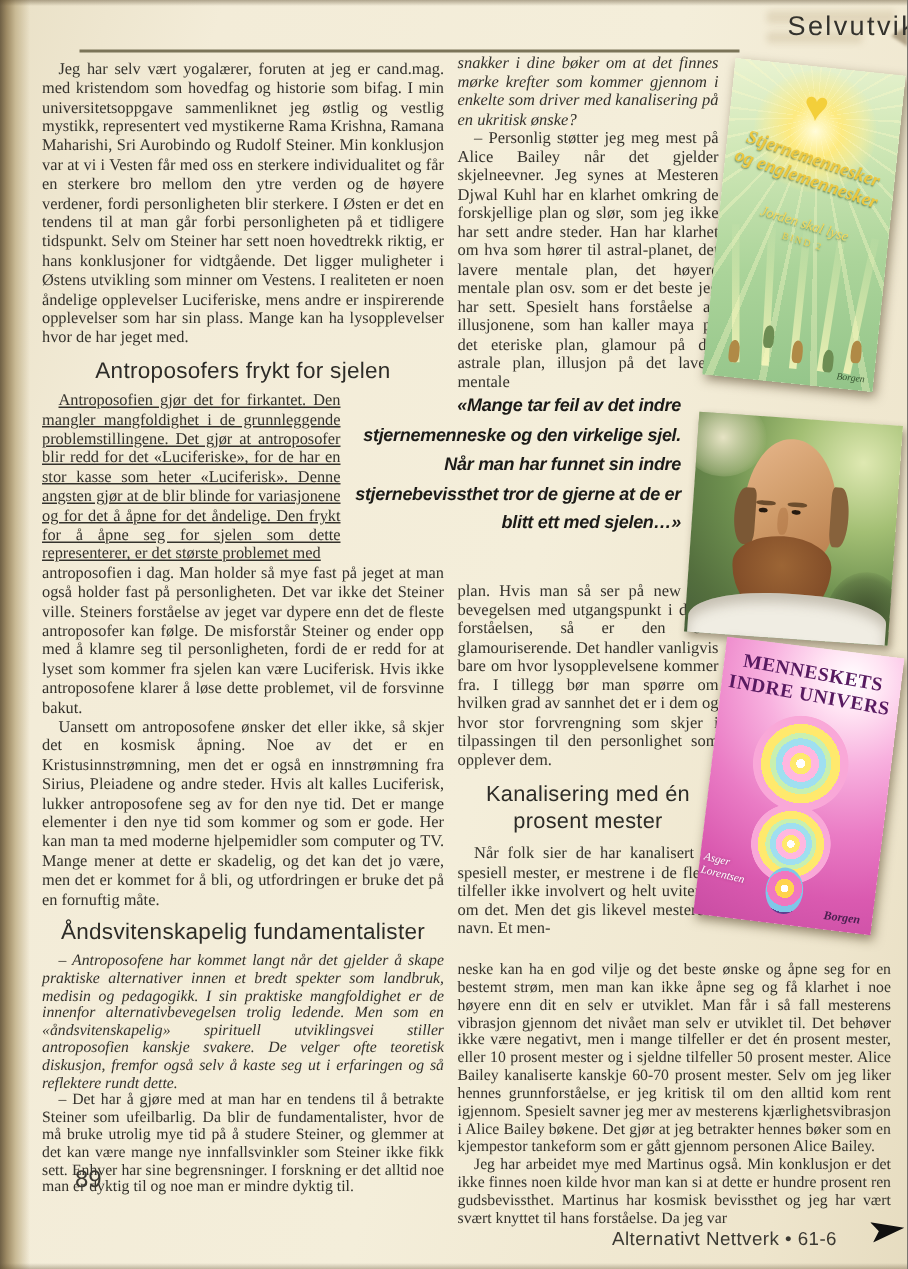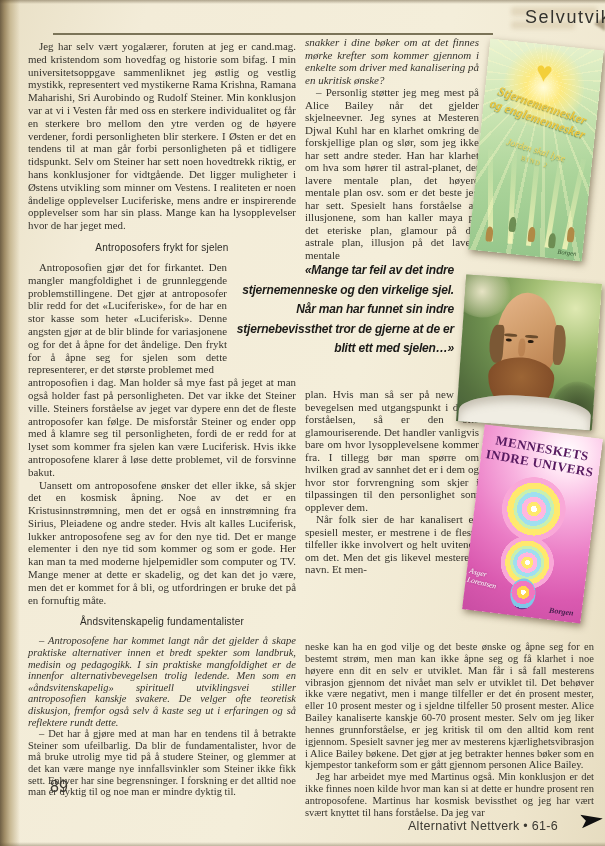--- a/index.html
+++ b/index.html
@@ -18,25 +18,25 @@
   .ghost-tri{position:absolute;right:0;top:17px;width:0;height:0;filter:blur(1px);
     border-right:11px solid rgba(95,74,40,.45);border-top:7px solid transparent;border-bottom:7px solid transparent;}
 
   .header-rule{position:absolute;left:53px;top:33px;width:440px;height:1.5px;background:#7b7458;}
   .header-title{position:absolute;left:497px;top:7px;font-family:"Liberation Sans",sans-serif;
     font-size:18px;letter-spacing:1.6px;color:#33322d;margin-left:28px;}
 
   p{margin:0;text-align:justify;}
   .ind{text-indent:11px;}
   .ital{font-style:italic;}
-  h2{font-family:"Liberation Sans",sans-serif;font-weight:400;font-size:10px;line-height:17px;
+  h2{font-family:"Liberation Sans",sans-serif;font-weight:400;font-size:15px;line-height:17px;
     text-align:center;margin:7px 0 5px;color:#2d2c28;letter-spacing:.2px;}
 
   .col-left{position:absolute;left:28px;top:40px;width:268px;font-size:10.9px;line-height:12.8px;}
-  .col-left .narrow{width:199px;}
+  .col-left .narrow{width:199px;text-decoration:underline;}
   .col-left .tight{font-size:10.5px;line-height:11.6px;}
 
   .col-mid-a{position:absolute;left:305px;top:36px;width:174px;font-size:11px;line-height:12.5px;}
   .col-mid-b{position:absolute;left:305px;top:388px;width:174px;font-size:11px;line-height:12.5px;}
   .col-mid-b h2{font-size:14.5px;line-height:17.5px;margin:9px 0 6px;}
   .col-mid-c{position:absolute;left:305px;top:641px;width:289px;font-size:10.5px;line-height:11.85px;}
 
   .pull-quote{position:absolute;left:226px;top:261px;width:228px;
     font-family:"Liberation Sans",sans-serif;font-style:italic;font-weight:bold;
     font-size:12px;line-height:19.6px;text-align:right;color:#1c1b18;letter-spacing:-0.2px;}
@@ -140,26 +140,27 @@
 
   <div class="col-mid-a">
     <p class="ital">snakker i dine bøker om at det finnes mørke krefter som kommer gjennom i enkelte som driver med kanalisering på en ukritisk ønske?</p>
     <p class="ind">– Personlig støtter jeg meg mest på Alice Bailey når det gjelder skjelneevner. Jeg synes at Mesteren Djwal Kuhl har en klarhet omkring de forskjellige plan og slør, som jeg ikke har sett andre steder. Han har klarhet om hva som hører til astral-planet, det lavere mentale plan, det høyere mentale plan osv. som er det beste jeg har sett. Spesielt hans forståelse av illusjonene, som han kaller maya på det eteriske plan, glamour på det astrale plan, illusjon på det lavere mentale</p>
   </div>
 
   <div class="pull-quote">«Mange tar feil av det indre stjernemenneske og den virkelige sjel. Når man har funnet sin indre stjernebevissthet tror de gjerne at de er blitt ett med sjelen…»</div>
 
   <div class="col-mid-b">
     <p>plan. Hvis man så ser på new age-bevegelsen med utgangspunkt i denne forståelsen, så er den ofte glamouriserende. Det handler vanligvis bare om hvor lysopplevelsene kommer fra. I tillegg bør man spørre om hvilken grad av sannhet det er i dem og hvor stor forvrengning som skjer i tilpassingen til den personlighet som opplever dem.</p>
+    <h2>Kanalisering med én prosent mester</h2>
     <p class="ind">Når folk sier de har kanalisert en spesiell mester, er mestrene i de fleste tilfeller ikke involvert og helt uvitende om det. Men det gis likevel mesterens navn. Et men-</p>
   </div>
 
   <div class="col-mid-c">
     <p>neske kan ha en god vilje og det beste ønske og åpne seg for en bestemt strøm, men man kan ikke åpne seg og få klarhet i noe høyere enn dit en selv er utviklet. Man får i så fall mesterens vibrasjon gjennom det nivået man selv er utviklet til. Det behøver ikke være negativt, men i mange tilfeller er det én prosent mester, eller 10 prosent mester og i sjeldne tilfeller 50 prosent mester. Alice Bailey kanaliserte kanskje 60-70 prosent mester. Selv om jeg liker hennes grunnforståelse, er jeg kritisk til om den alltid kom rent igjennom. Spesielt savner jeg mer av mesterens kjærlighetsvibrasjon i Alice Bailey bøkene. Det gjør at jeg betrakter hennes bøker som en kjempestor tankeform som er gått gjennom personen Alice Bailey.</p>
-    <p class="ind">Jeg har arbeidet mye med Martinus også. Min konklusjon er det ikke finnes noen kilde hvor man kan si at dette er hundre prosent ren antroposofene. Martinus har kosmisk bevissthet og jeg har vært svært knyttet til hans forståelse. Da jeg var</p>
+    <p class="ind">Jeg har arbeidet mye med Martinus også. Min konklusjon er det ikke finnes noen kilde hvor man kan si at dette er hundre prosent ren gudsbevissthet. Martinus har kosmisk bevissthet og jeg har vært svært knyttet til hans forståelse. Da jeg var</p>
   </div>
 
   <div class="book book1">
     <div class="b1-sun"></div>
     <div class="b1-rays"></div>
     <div class="b1-heart">♥</div>
     <div class="b1-beam" style="left:14px;transform:rotate(-6deg);"></div>
     <div class="b1-beam" style="left:36px;transform:rotate(-3deg);"></div>
     <div class="b1-beam" style="left:57px;"></div>
     <div class="b1-beam" style="left:78px;transform:rotate(3deg);"></div>

